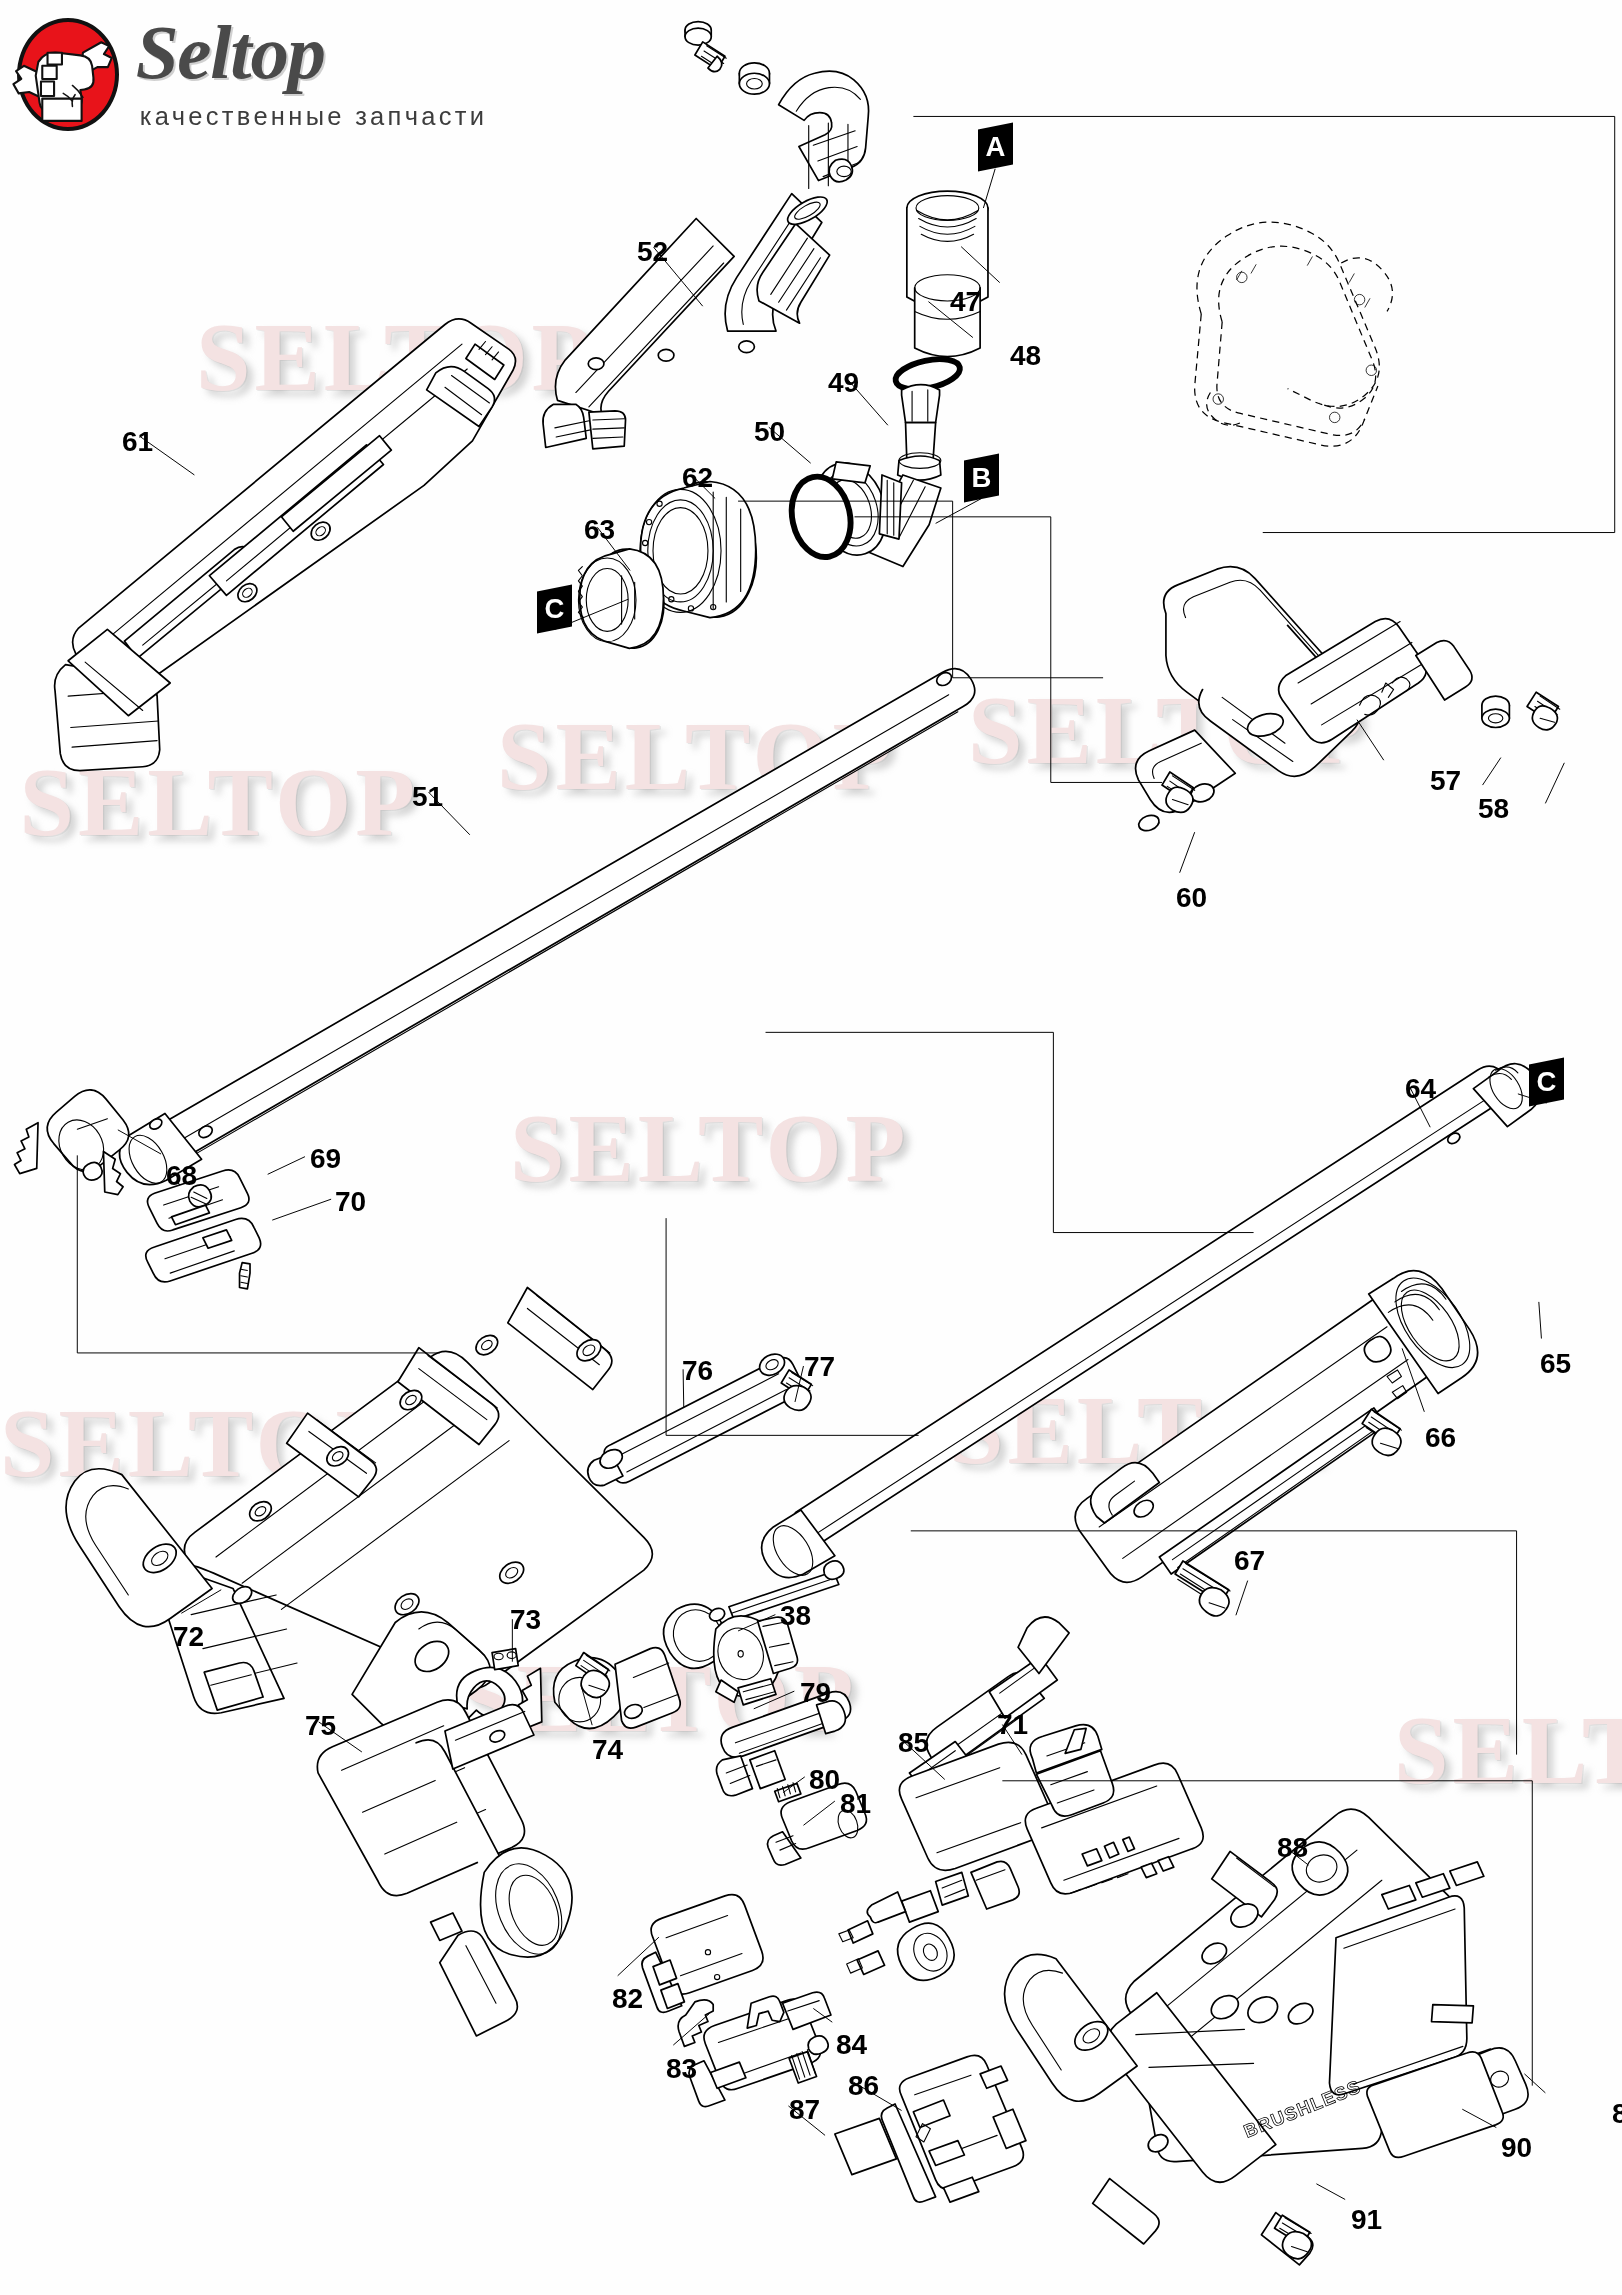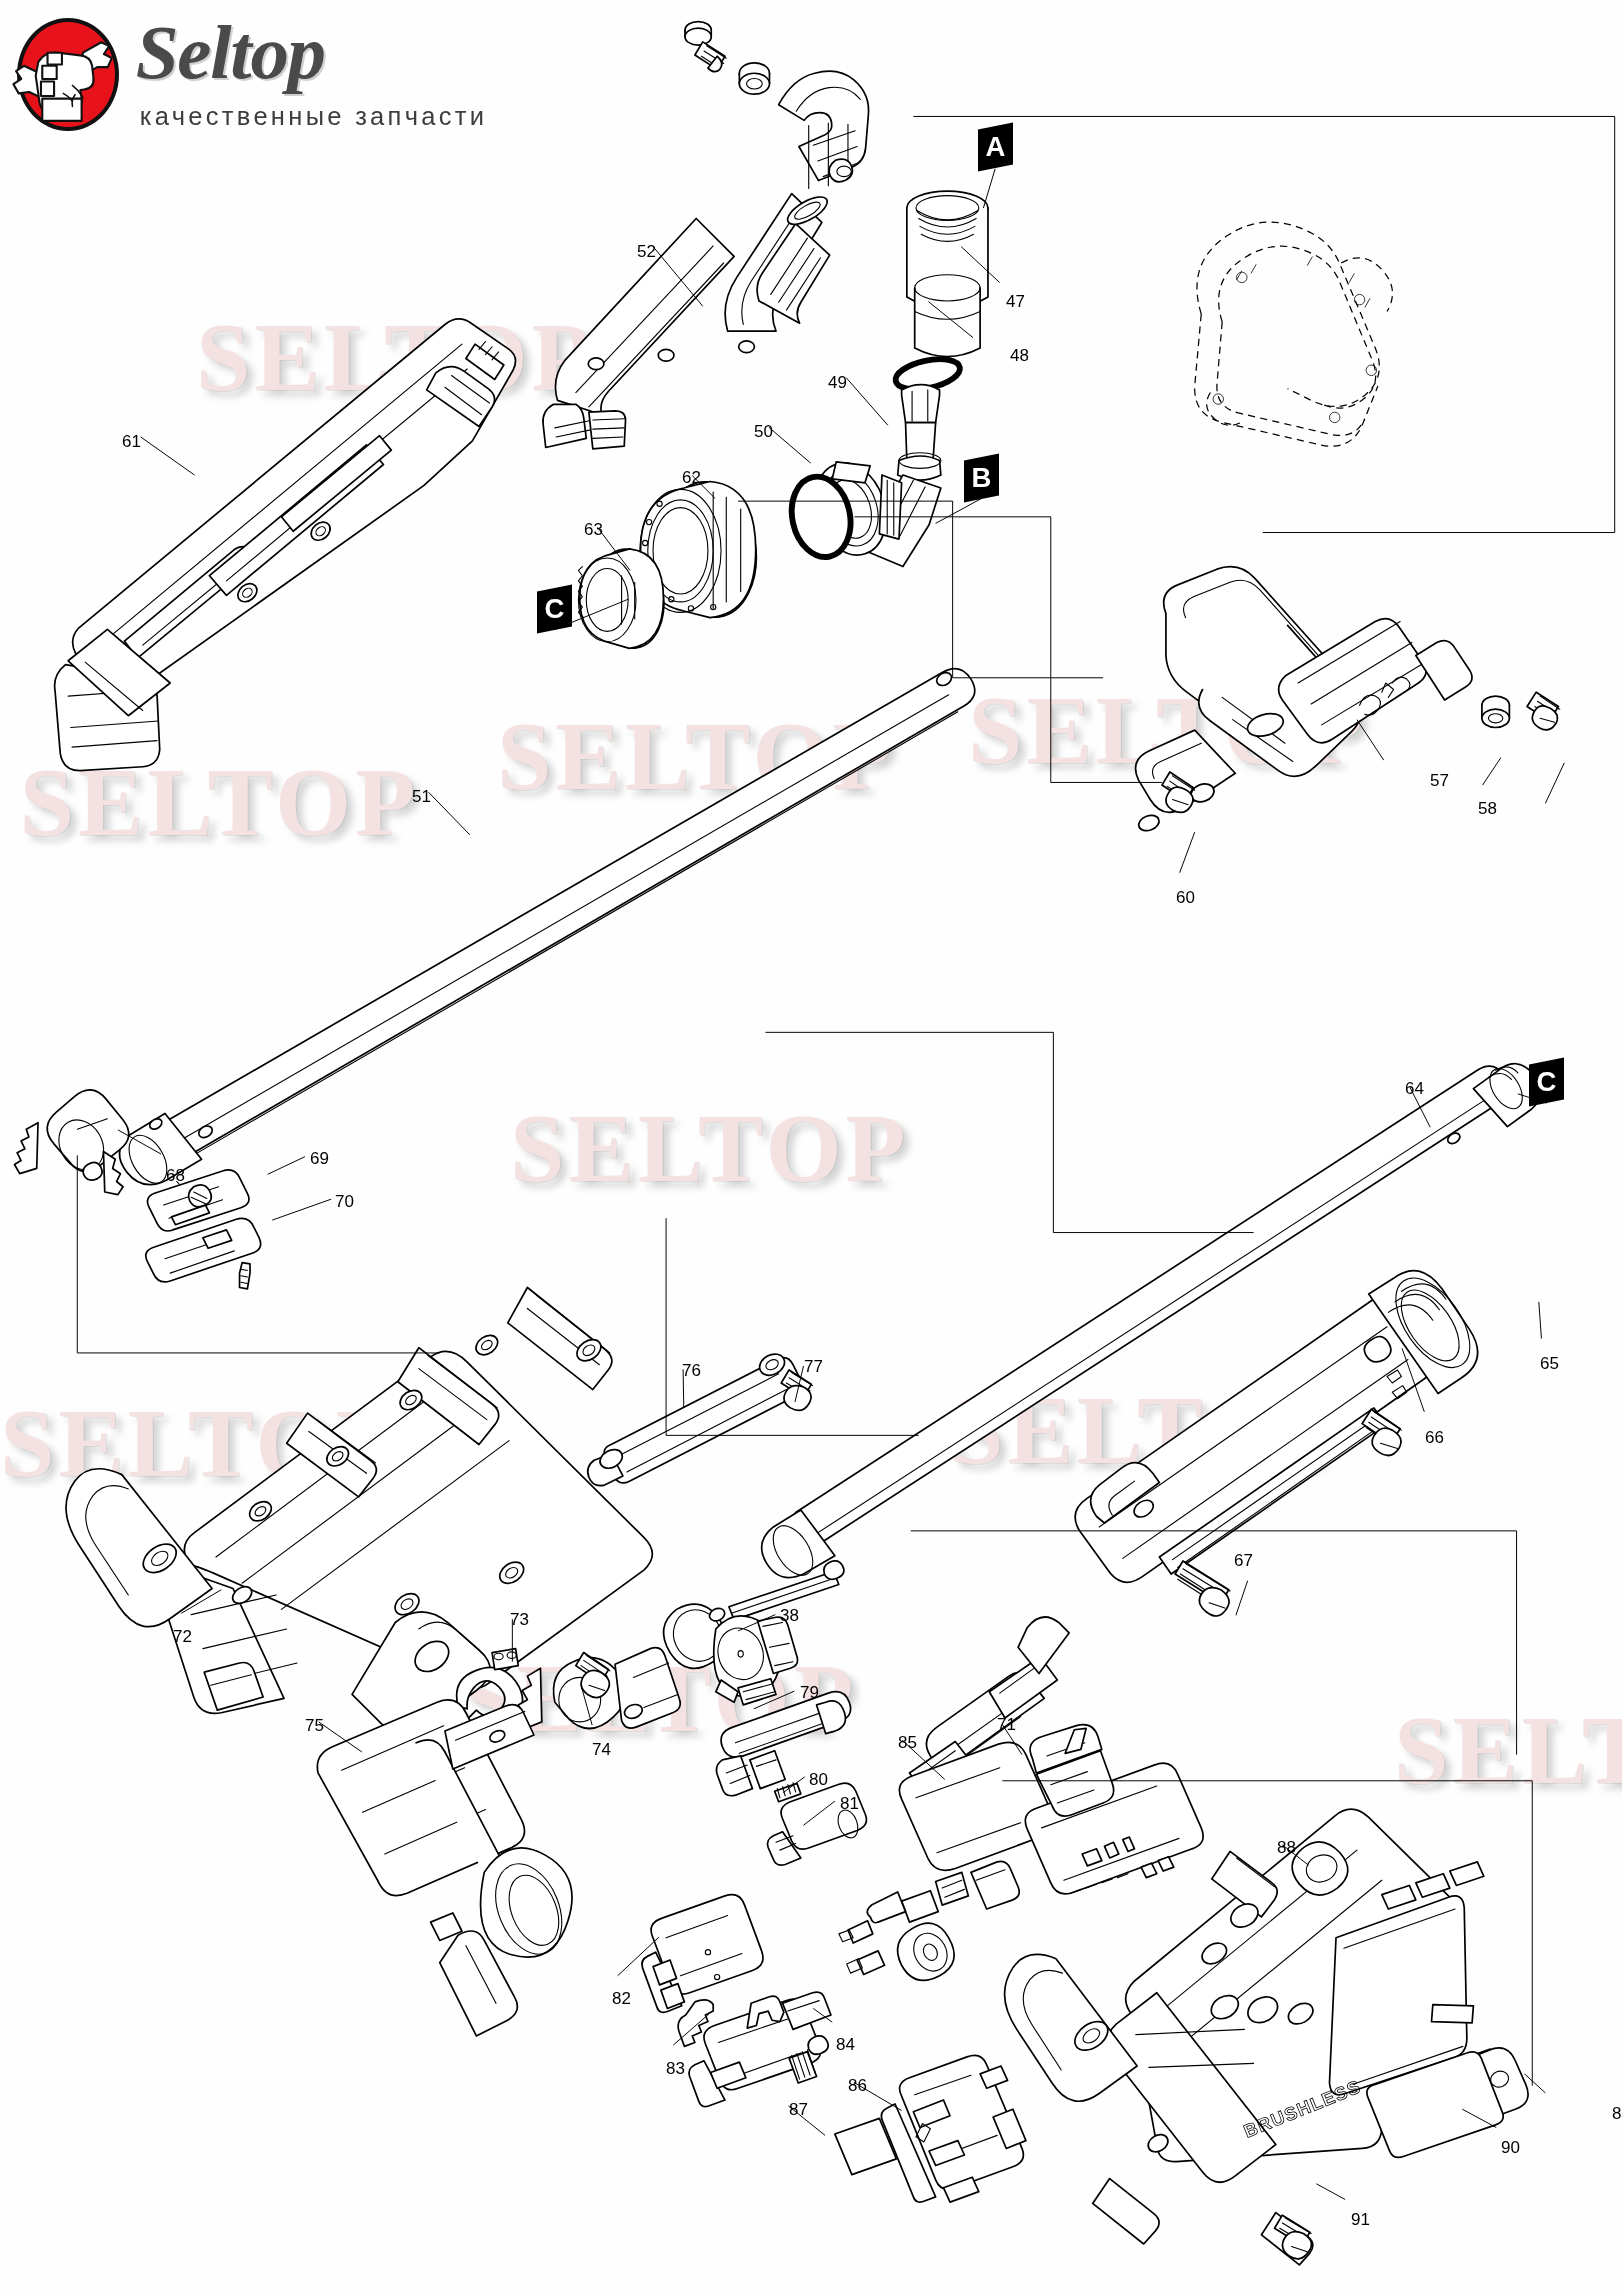--- a/index.html
+++ b/index.html
@@ -24,22 +24,22 @@
   .wm{position:absolute;font-family:"Liberation Serif",serif;font-weight:700;
       color:#f4e2e2;letter-spacing:3.9px;white-space:nowrap;
       text-shadow:6.5px 5.9px 7.9px rgba(150,150,150,.40), 1.3px 1.3px 0 rgba(190,190,190,.30);
       pointer-events:none;user-select:none;}
 
   
   #sheet{position:absolute;left:0;top:0;width:1622px;height:2295px;}
   #sheet svg{position:absolute;left:0;top:0;}
 
   
-  .num{position:absolute;font-family:"Liberation Sans",sans-serif;font-weight:400;
-       font-size:17px;color:#000;line-height:26px;white-space:nowrap;}
+  .num{position:absolute;font-family:"Liberation Sans",sans-serif;font-weight:700;
+       font-size:28px;color:#000;line-height:26px;white-space:nowrap;}
 
   
   .mk{position:absolute;width:35px;height:42px;background:#000;
       transform:skewY(-11deg);}
   .mk span{display:block;color:#fff;font-family:"Liberation Sans",sans-serif;
       font-weight:700;font-size:27.5px;line-height:42px;text-align:center;
       transform:skewY(11deg);}
 </style>
 </head>
 <body>
@@ -759,21 +759,21 @@
         <line x1="2056" y1="3362" x2="2012" y2="3338"></line>
         <line x1="1521" y1="258" x2="1503" y2="318"></line>
         <line x1="1500" y1="762" x2="1430" y2="800"></line>
         <line x1="848" y1="962" x2="960" y2="916"></line>
         <line x1="2364" y1="1686" x2="2320" y2="1672"></line>
       </g>
 </svg>
 </div>
 
 <div id="overlay">
-    <div class="num" style="left: 1006px; top: 289px; text-align: right;">47</div>
+    <div class="num" style="left: 950px; top: 289px; text-align: right;">47</div>
     <div class="num" style="left: 978px; top: 343px; margin-left: 32px;">48</div>
     <div class="num" style="left: 828px; top: 370px;">49</div>
     <div class="num" style="left: 754px; top: 419px;">50</div>
     <div class="num" style="left: 412px; top: 784px;">51</div>
     <div class="num" style="left: 637px; top: 239px;">52</div>
     <div class="num" style="left: 1430px; top: 768px;">57</div>
     <div class="num" style="left: 1478px; top: 796px;">58</div>
     <div class="num" style="left: 1627px; top: 815px;">59</div>
     <div class="num" style="left: 1176px; top: 885px;">60</div>
     <div class="num" style="left: 122px; top: 429px;">61</div>

